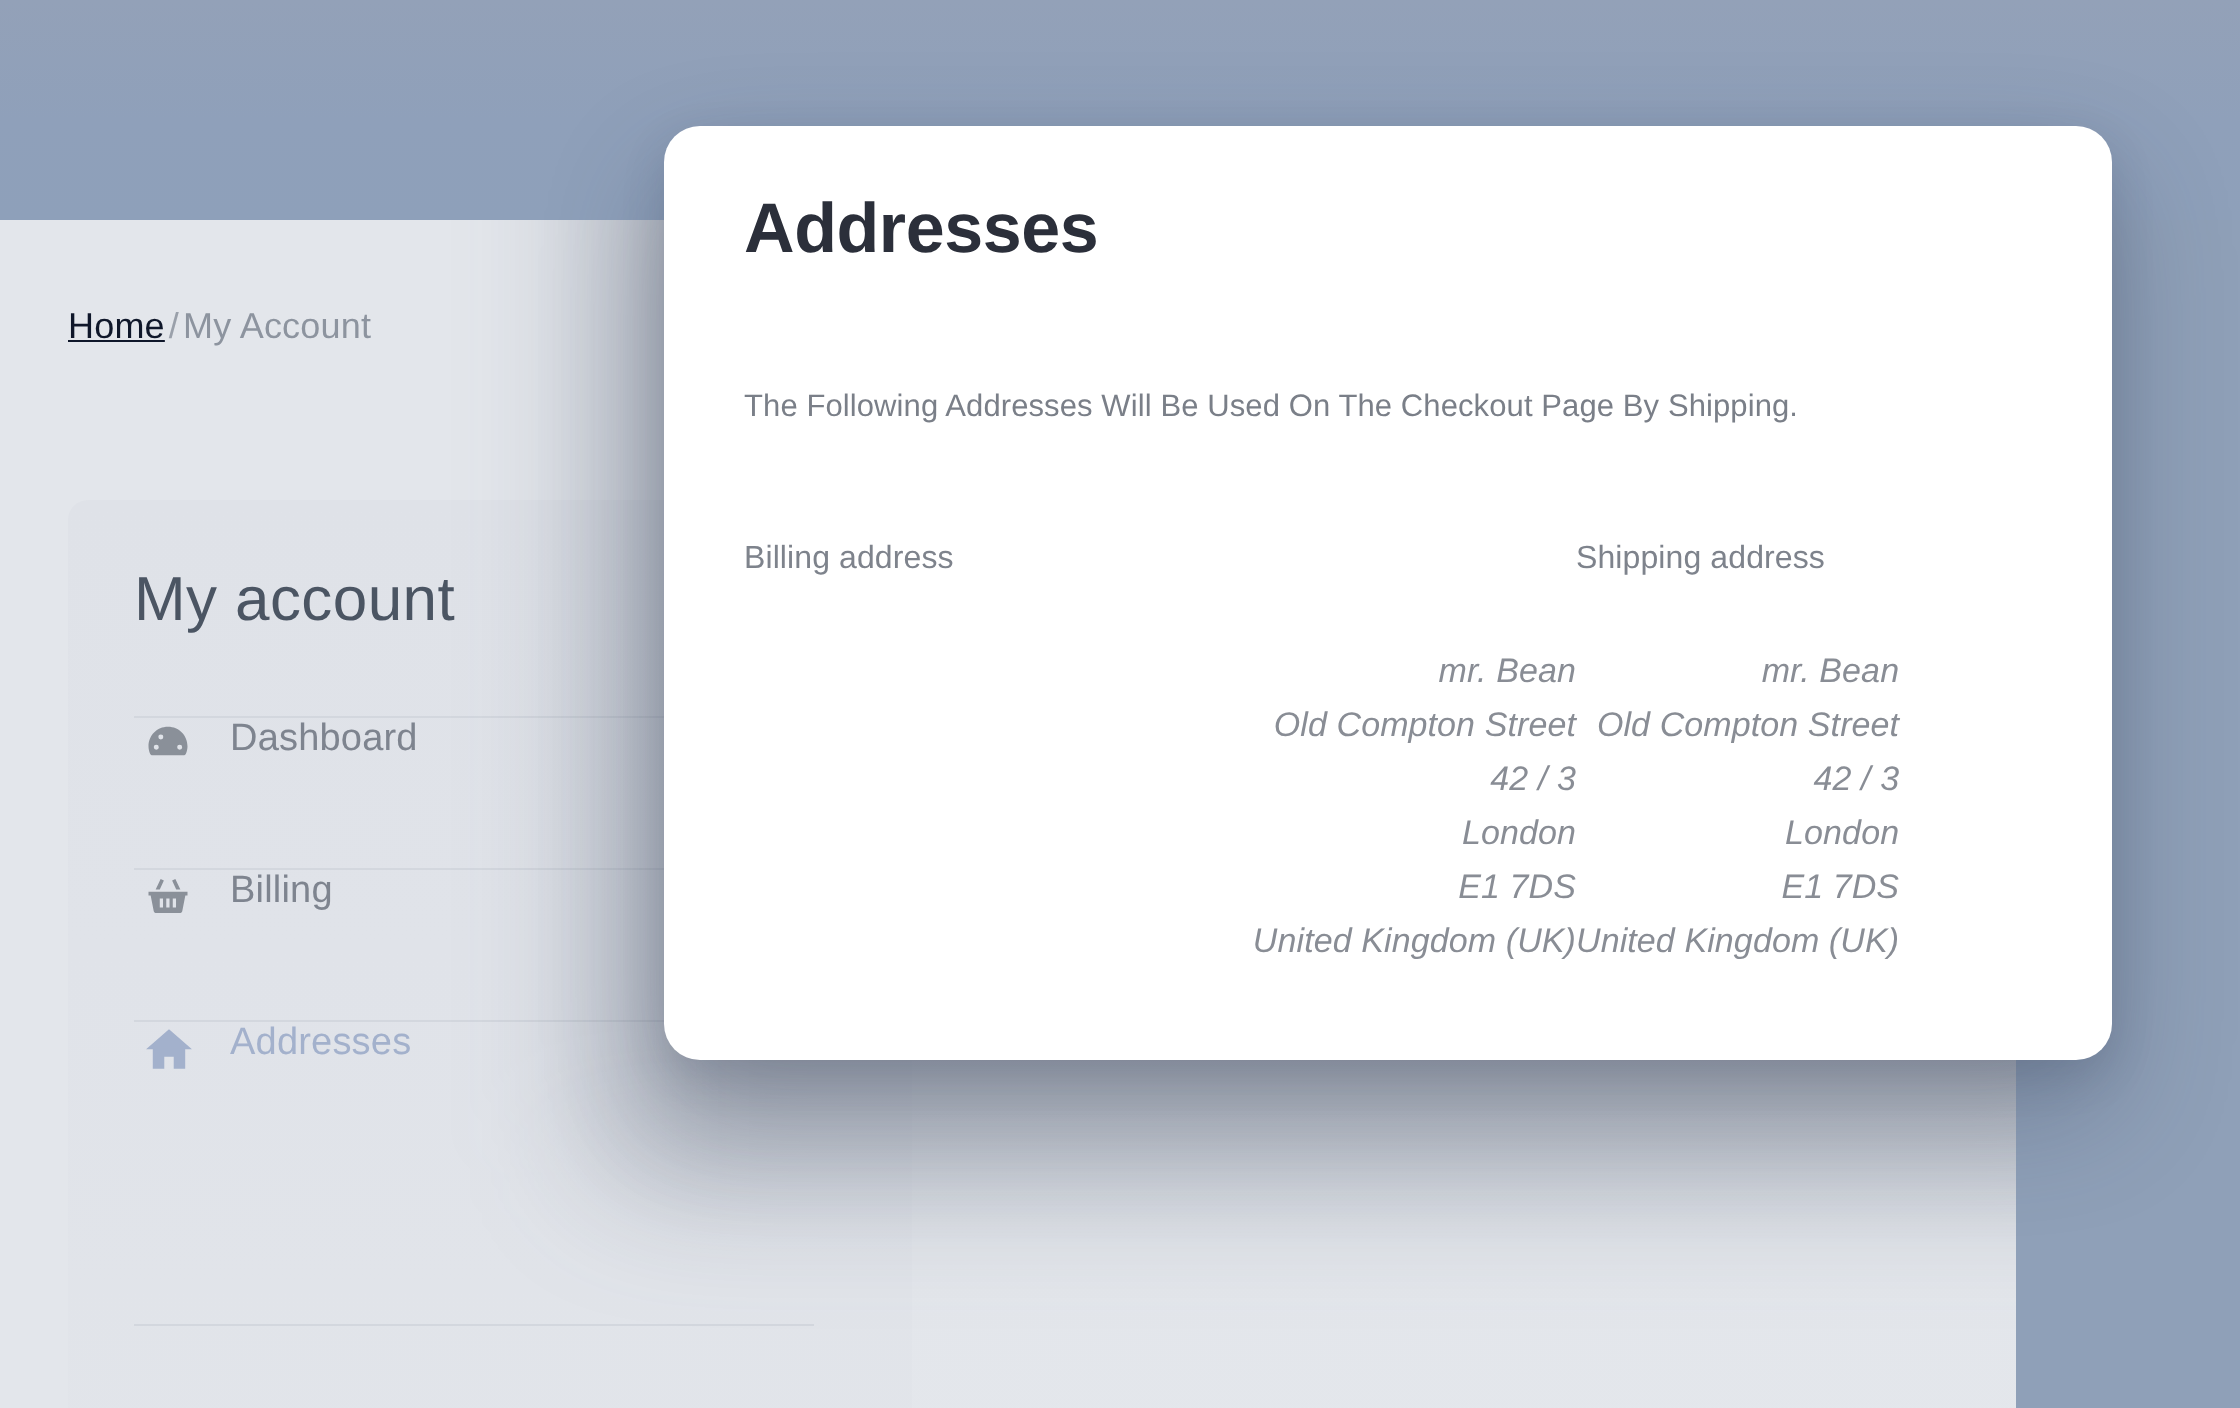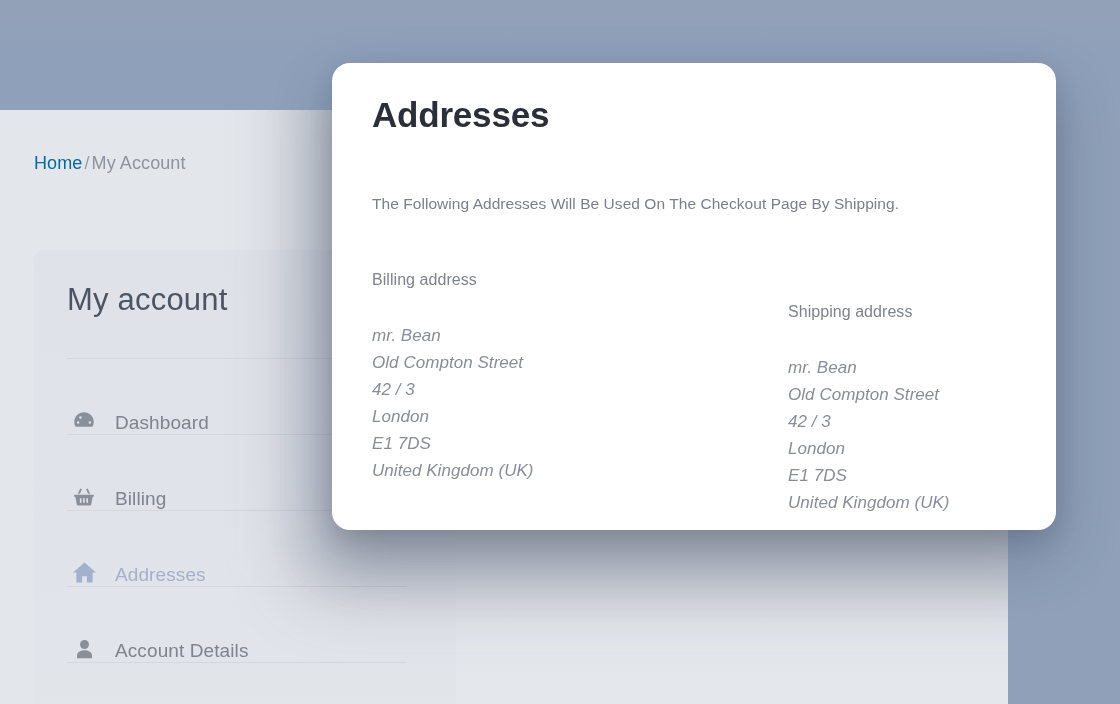--- a/index.html
+++ b/index.html
@@ -47,21 +47,21 @@
     overflow: hidden;
   }
 
   .breadcrumb {
     position: absolute;
     left: 34px; top: 43px;
     font-size: 18px;
     letter-spacing: .1px;
     white-space: nowrap;
   }
-  .bc-home   { color: #0369a1; }
+  .bc-home   { color: #0f172a; text-decoration: underline; }
   .bc-sep    { color: #9aa0aa; margin: 0 2px; }
   .bc-current{ color: #8d949f; }
 
   
   .sidebar {
     position: absolute;
     left: 34px; top: 140px;
     width: 422px;
     height: 560px;
     background: linear-gradient(180deg, #dfe2e8 0%, #e0e3e9 40%, #e2e5ea 100%);
@@ -79,21 +79,21 @@
 
   .menu {
     position: absolute;
     left: 33px; top: 108px;
     width: 340px;
     list-style: none;
   }
   .menu-item {
     position: relative;
     display: flex;
-    align-items: flex-end;
+    align-items: flex-start;
     height: 76px;
     border-top: 1px solid #d3d7de;
     cursor: pointer;
   }
   .menu-icon {
     width: 34px;
     display: flex;
     align-items: center;
     justify-content: center;
     margin-right: 14px;
@@ -164,34 +164,35 @@
     white-space: nowrap;
   }
 
   .addr-cols {
     position: absolute;
     left: 40px; top: 208px;
     right: 36px;
     display: flex;
   }
   .addr-col { width: 416px; }
-  .addr-col:last-child { width: auto; margin-top: 32px; }
+  .addr-col:last-child { width: auto; }
 
   .addr-heading {
     font-size: 16px;
     color: #7e838c;
     letter-spacing: .05px;
     margin-bottom: 33px;
   }
   .addr-body {
     font-size: 17px;
     font-style: italic;
     color: #898d95;
     line-height: 27px;
     letter-spacing: .05px;
+    text-align: right;
   }
   .addr-body div { white-space: nowrap; }
 </style>
 </head>
 <body>
 
 <div id="stage">
 
   <div class="top-band"></div>
   <div class="right-gutter"></div>
@@ -227,29 +228,20 @@
 
         <li class="menu-item active">
           <span class="menu-icon">
             <svg width="27" height="27" viewBox="0 0 24 24" fill="#a3b1cc" aria-hidden="true">
               <path d="M12 3.2 1.8 12.1h3v8.7h5.1v-5.4h4.2v5.4h5.1v-8.7h3L12 3.2z"></path>
             </svg>
           </span>
           <span class="menu-label">Addresses</span>
         </li>
 
-        <li class="menu-item">
-          <span class="menu-icon">
-            <svg width="25" height="25" viewBox="0 0 24 24" fill="#8a9099" aria-hidden="true">
-              <circle cx="12" cy="7.2" r="4.3"></circle>
-              <path d="M12 12.8c-4.3 0-7.2 2.3-7.2 5.1v2.6h14.4v-2.6c0-2.8-2.9-5.1-7.2-5.1z"></path>
-            </svg>
-          </span>
-          <span class="menu-label">Account Details</span>
-        </li>
 
       </ul>
 
       <div class="menu-end-divider"></div>
     </div>
 
     <div class="content-panel"></div>
 
     <div class="modal-shadow"></div>
   </div>

